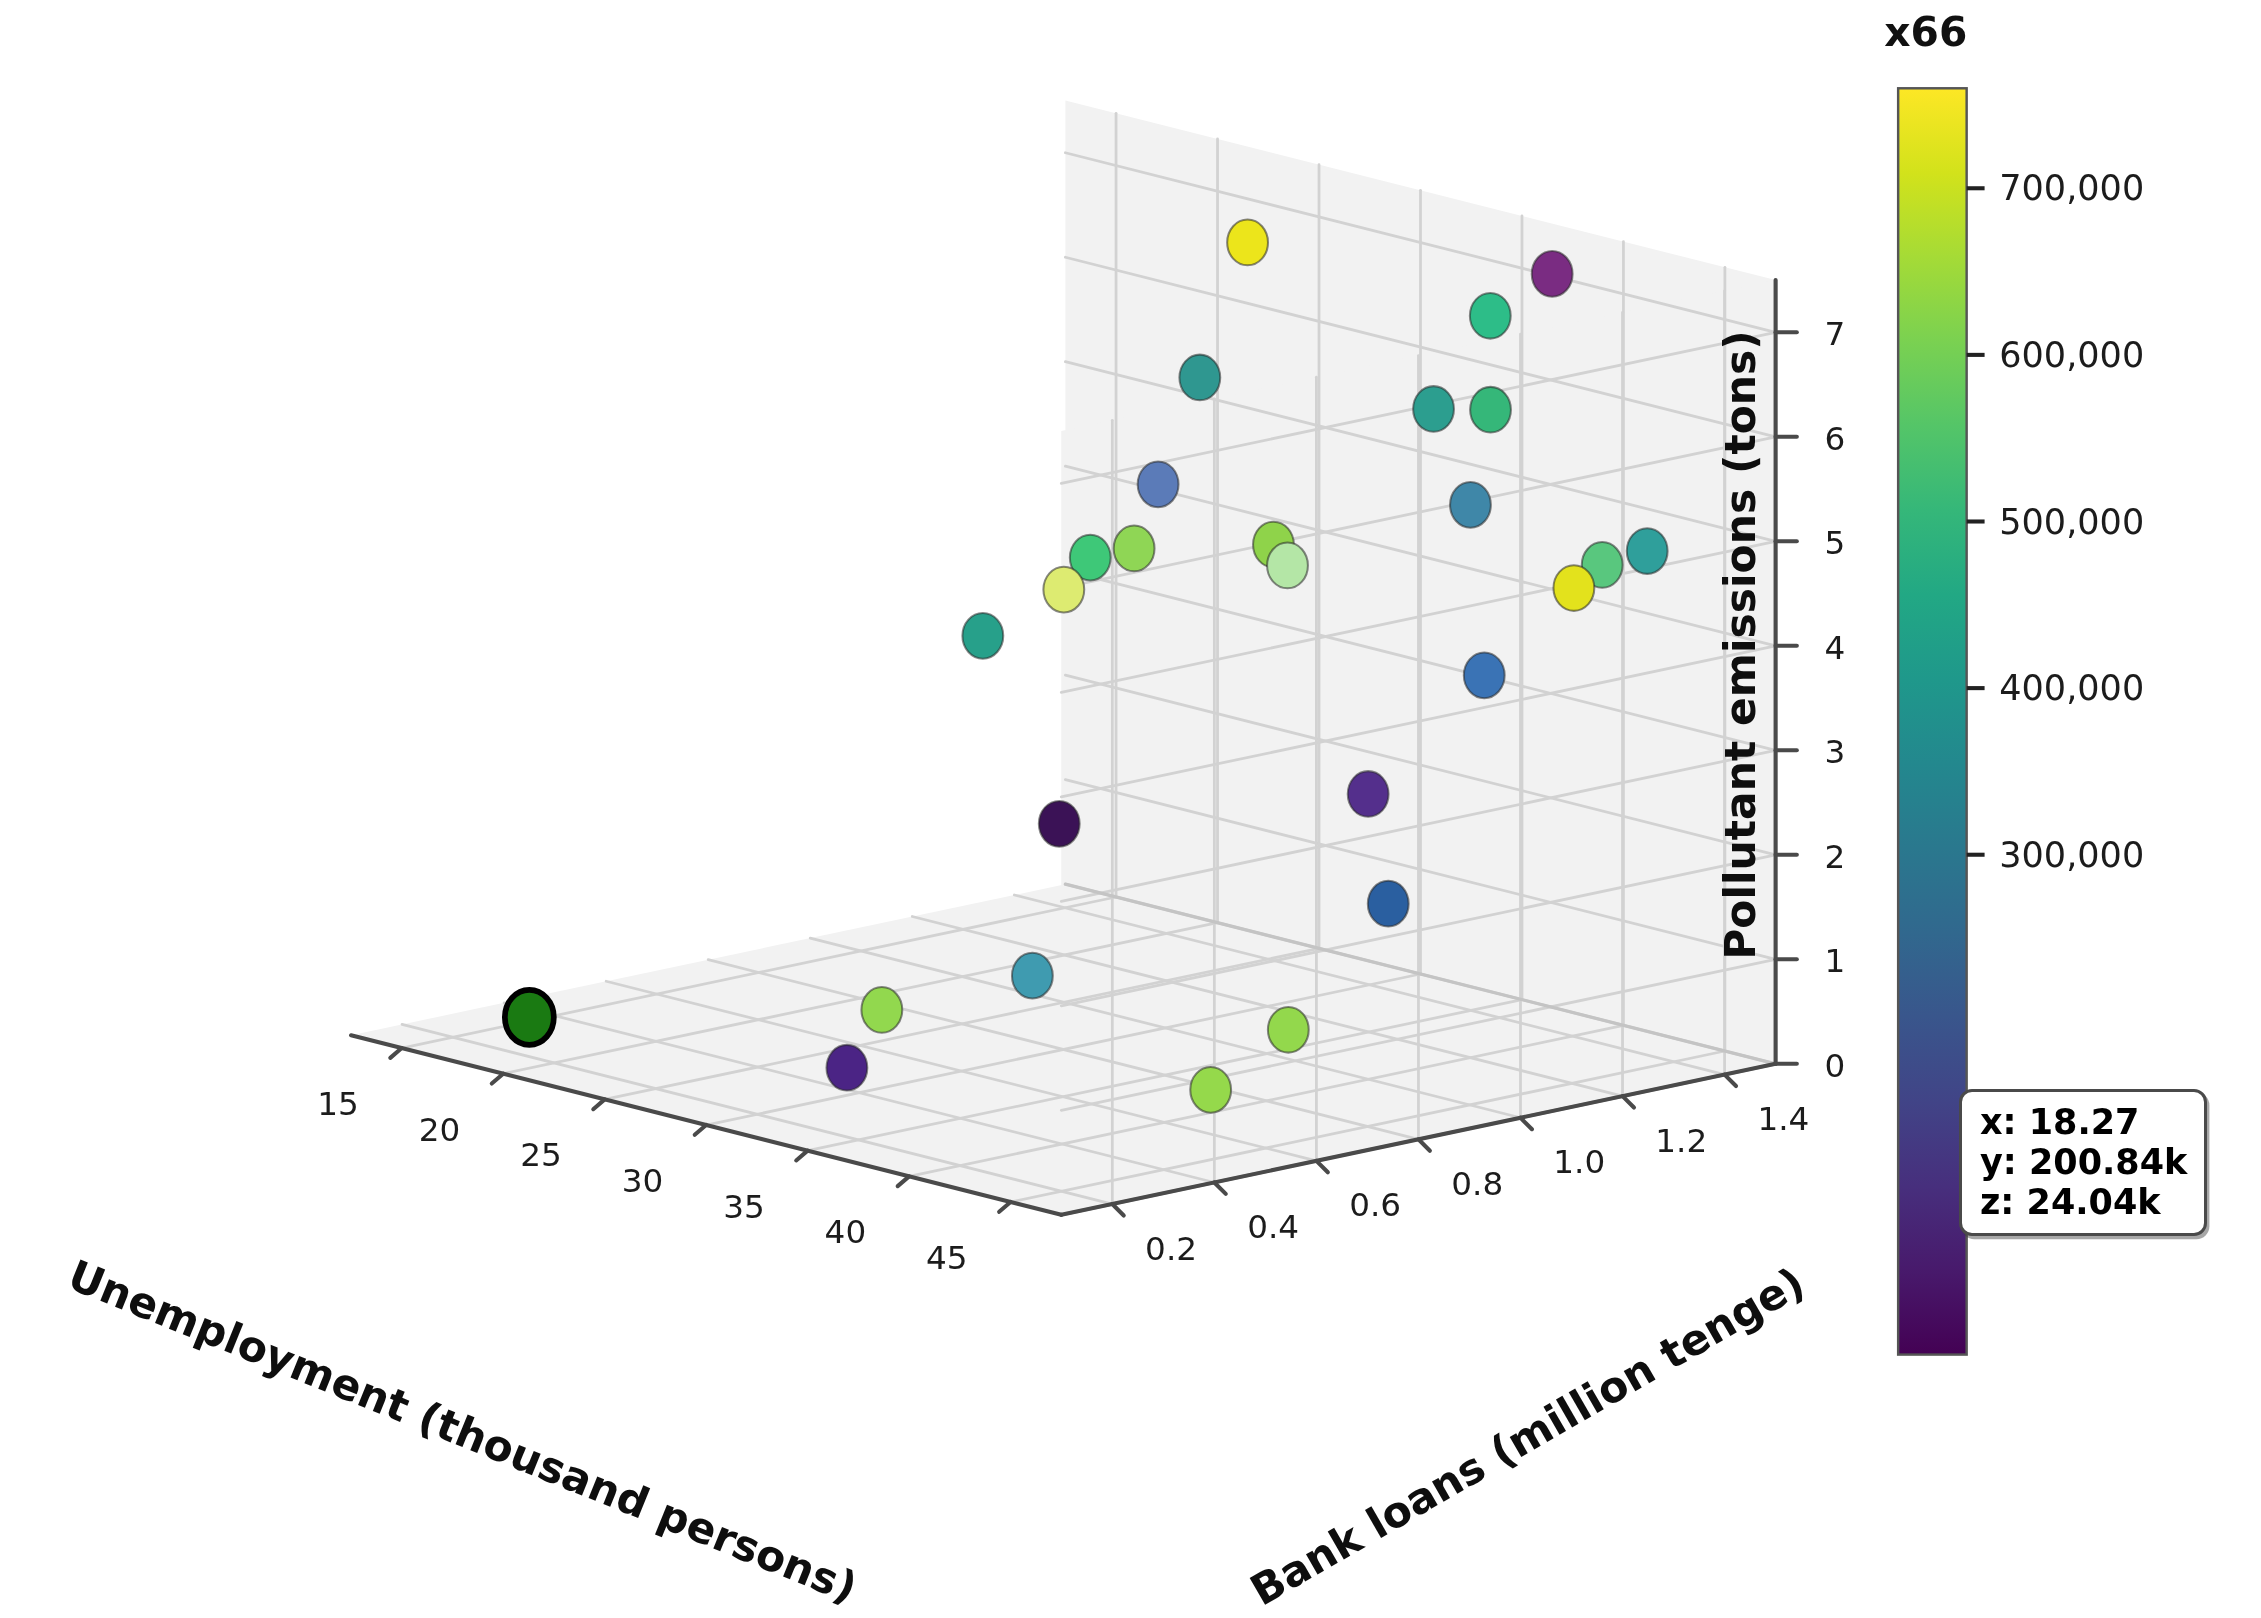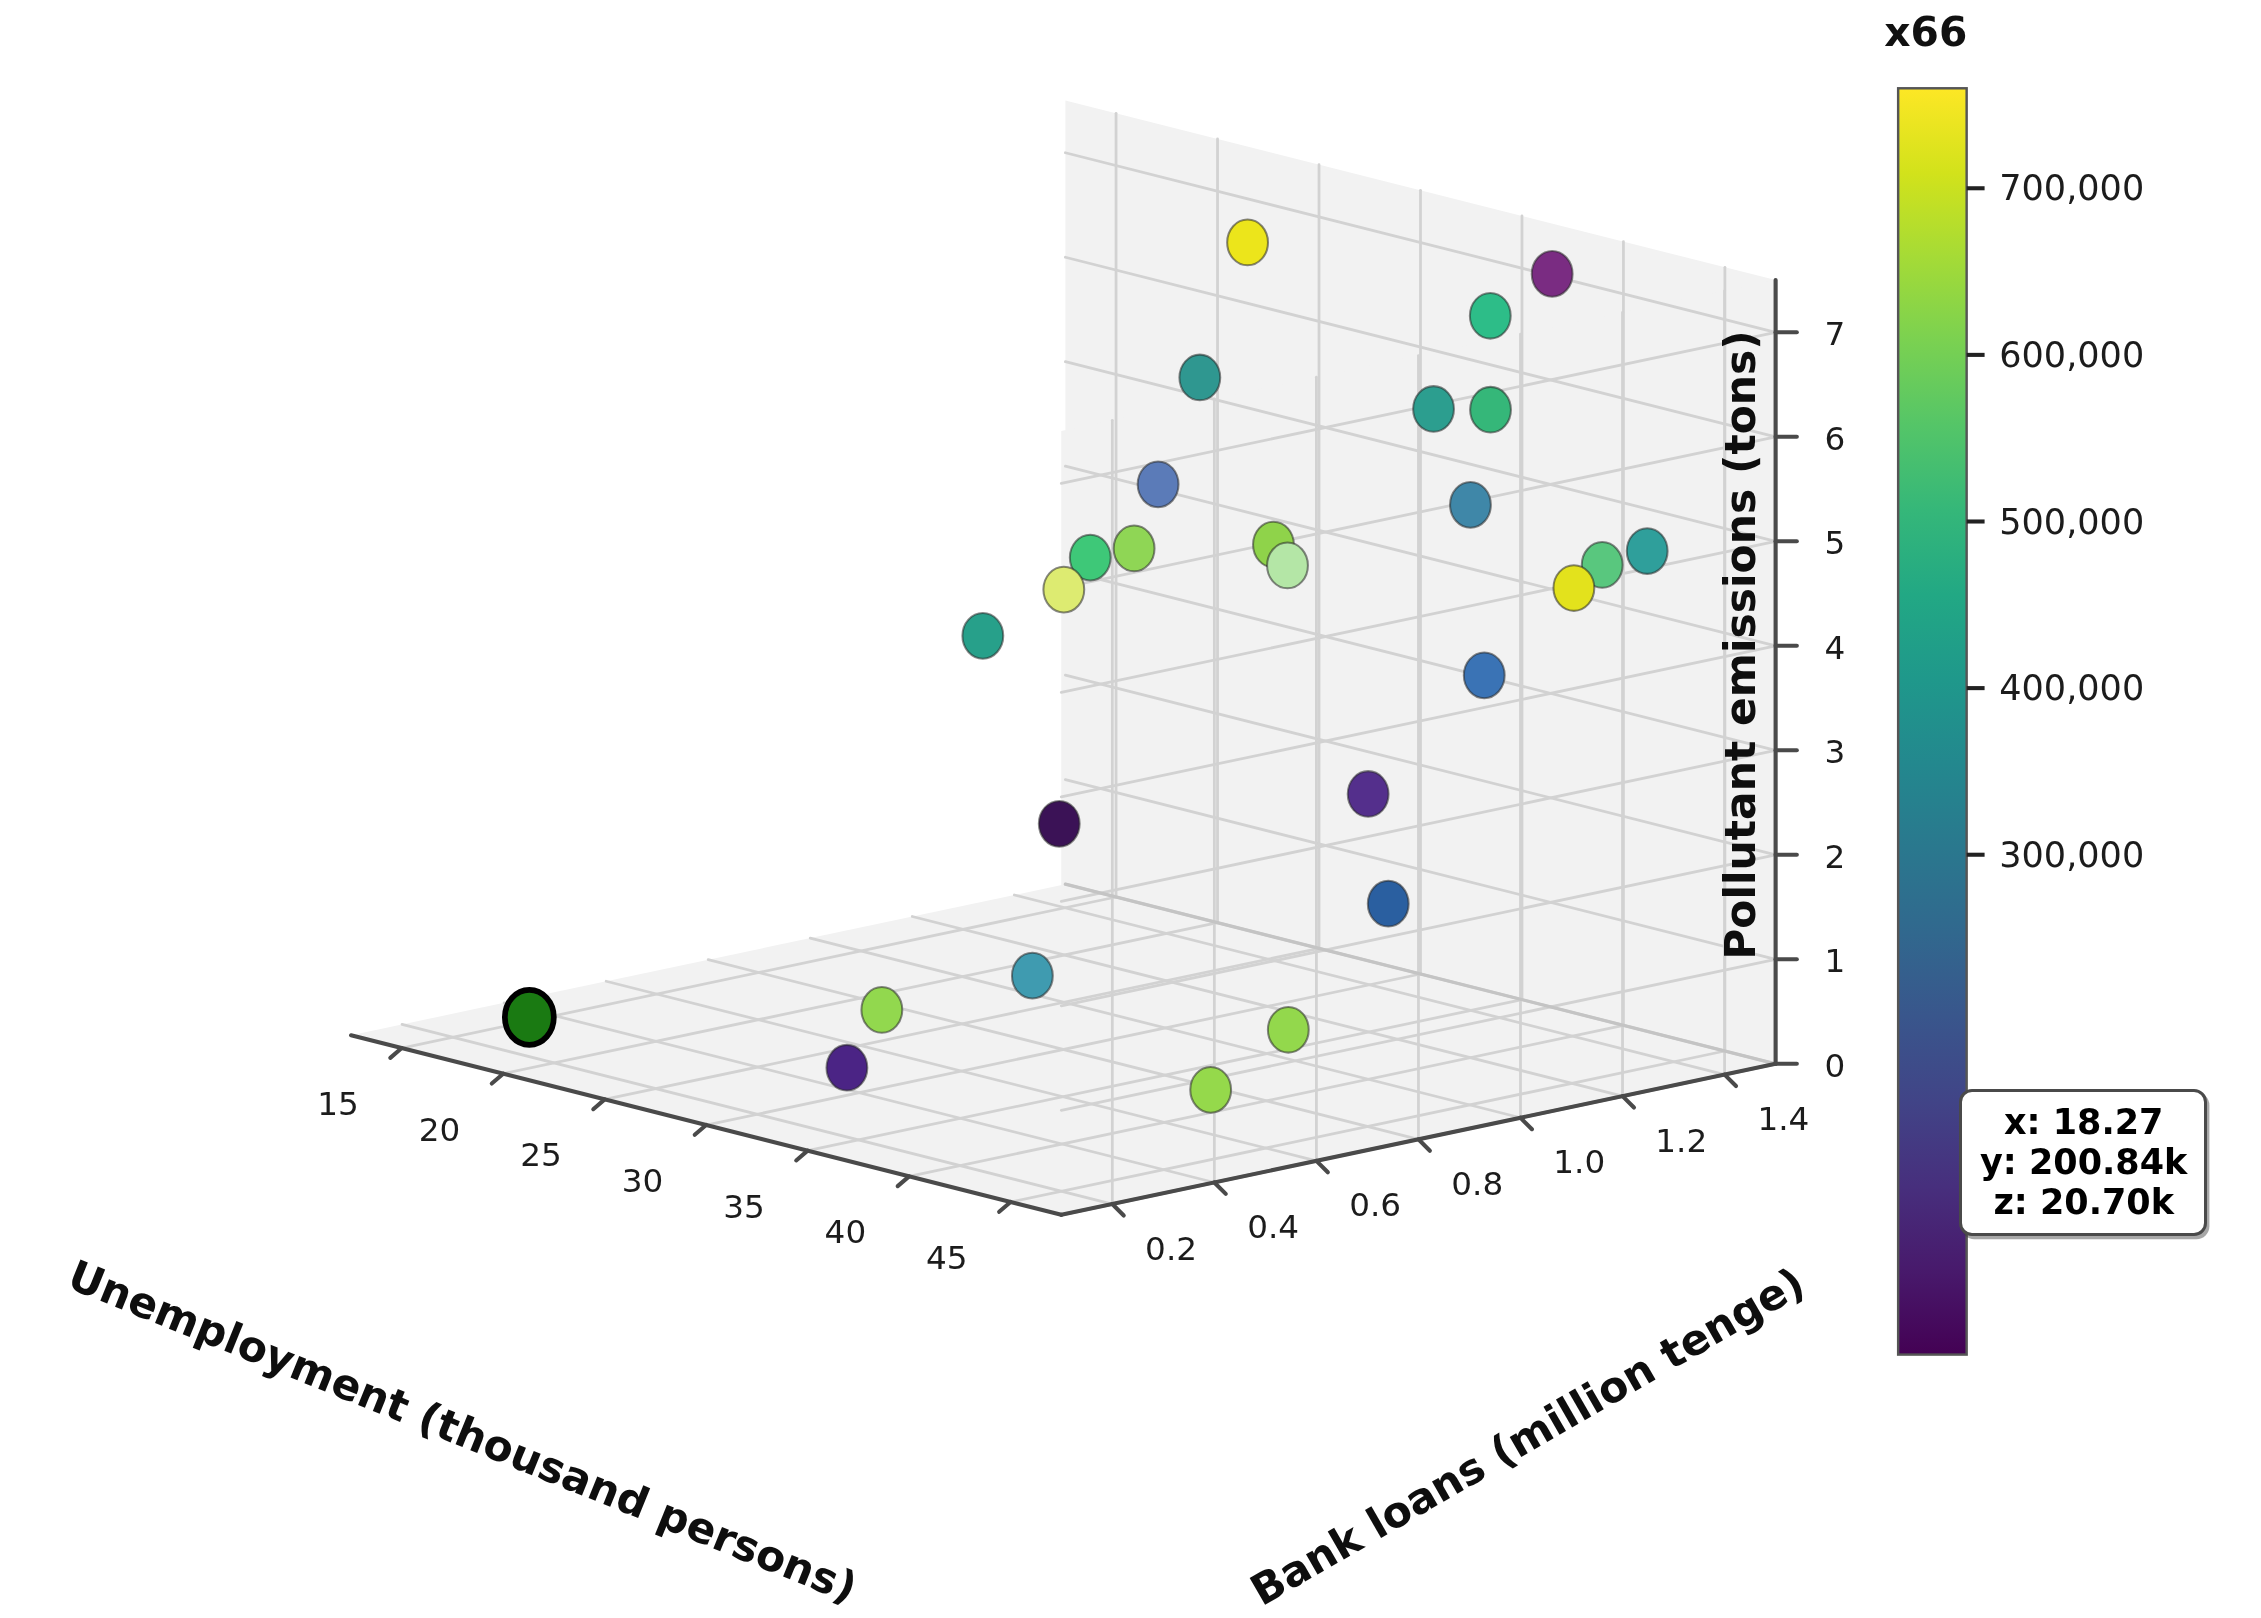--- a/index.html
+++ b/index.html
@@ -9,21 +9,21 @@
   svg{position:absolute;left:0;top:0;}
   .axlab{font-family:"DejaVu Sans","Liberation Sans",sans-serif;
          font-size:40px;fill:#1c1c1c;}
   .axtitle{font-family:"DejaVu Sans","Liberation Sans",sans-serif;
            font-size:52px;font-weight:bold;fill:#0e0e0e;}
   .cbtitle{font-family:"DejaVu Sans","Liberation Sans",sans-serif;
            font-size:50px;font-weight:bold;fill:#111111;}
   .cblab{font-family:"DejaVu Sans","Liberation Sans",sans-serif;
          font-size:43px;fill:#1c1c1c;}
   .tiplab{font-family:"DejaVu Sans","Liberation Sans",sans-serif;
-          font-size:35px;font-weight:bold;fill:#0d0d0d;text-align:center;}
+          font-size:35px;font-weight:bold;fill:#0d0d0d;}
 </style>
 </head>
 <body>
 
 <div id="root">
 
   <svg id="plot3d" width="1845" height="1619" viewBox="0 0 2260 1983">
 
     <g id="panes">
         <polygon points="430.0,1268.0 1300.0,1488.0 2175.0,1303.0 1305.0,1083.0" fill="#f2f2f2"></polygon>
@@ -206,17 +206,17 @@
         <line x1="159" y1="1046.9736842105262" x2="181" y2="1046.9736842105262" stroke="#222" stroke-width="5"></line>
         <text x="199" y="1061.9736842105262" class="cblab" text-anchor="start">300,000</text>
       </g>
   </svg>
 
   <div id="tooltip" style="position:absolute;left:1959px;top:1089px;
               background:#ffffff;border:3.3px solid #4a4a4a;border-radius:13px;
               padding:9.8px 16.3px 11.4px 18px;box-shadow:2.4px 3.3px 0 rgba(60,60,60,.45);">
     <div class="tiplab">x: 18.27</div>
     <div class="tiplab">y: 200.84k</div>
-    <div class="tiplab">z: 20.70k</div>
+    <div class="tiplab">z: 24.04k</div>
   </div>
 
 </div>
 
 
 </body></html>

